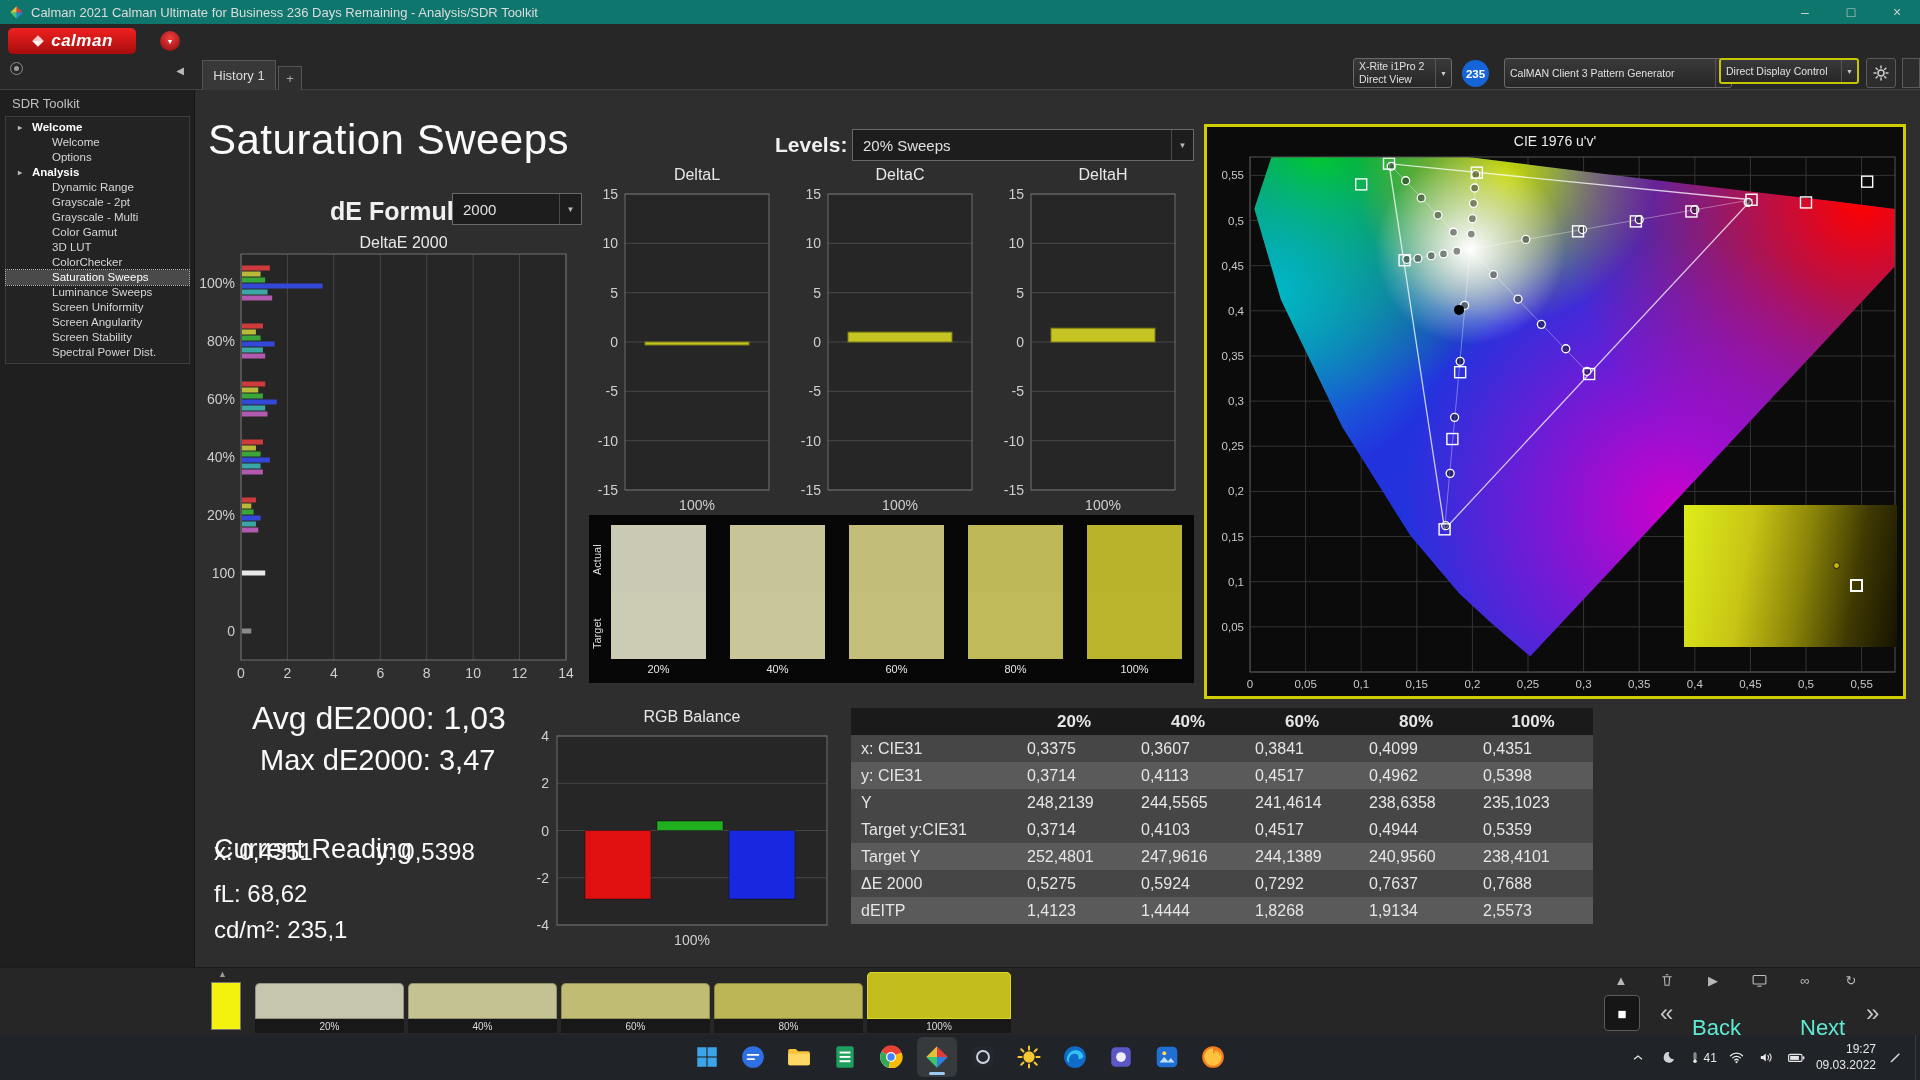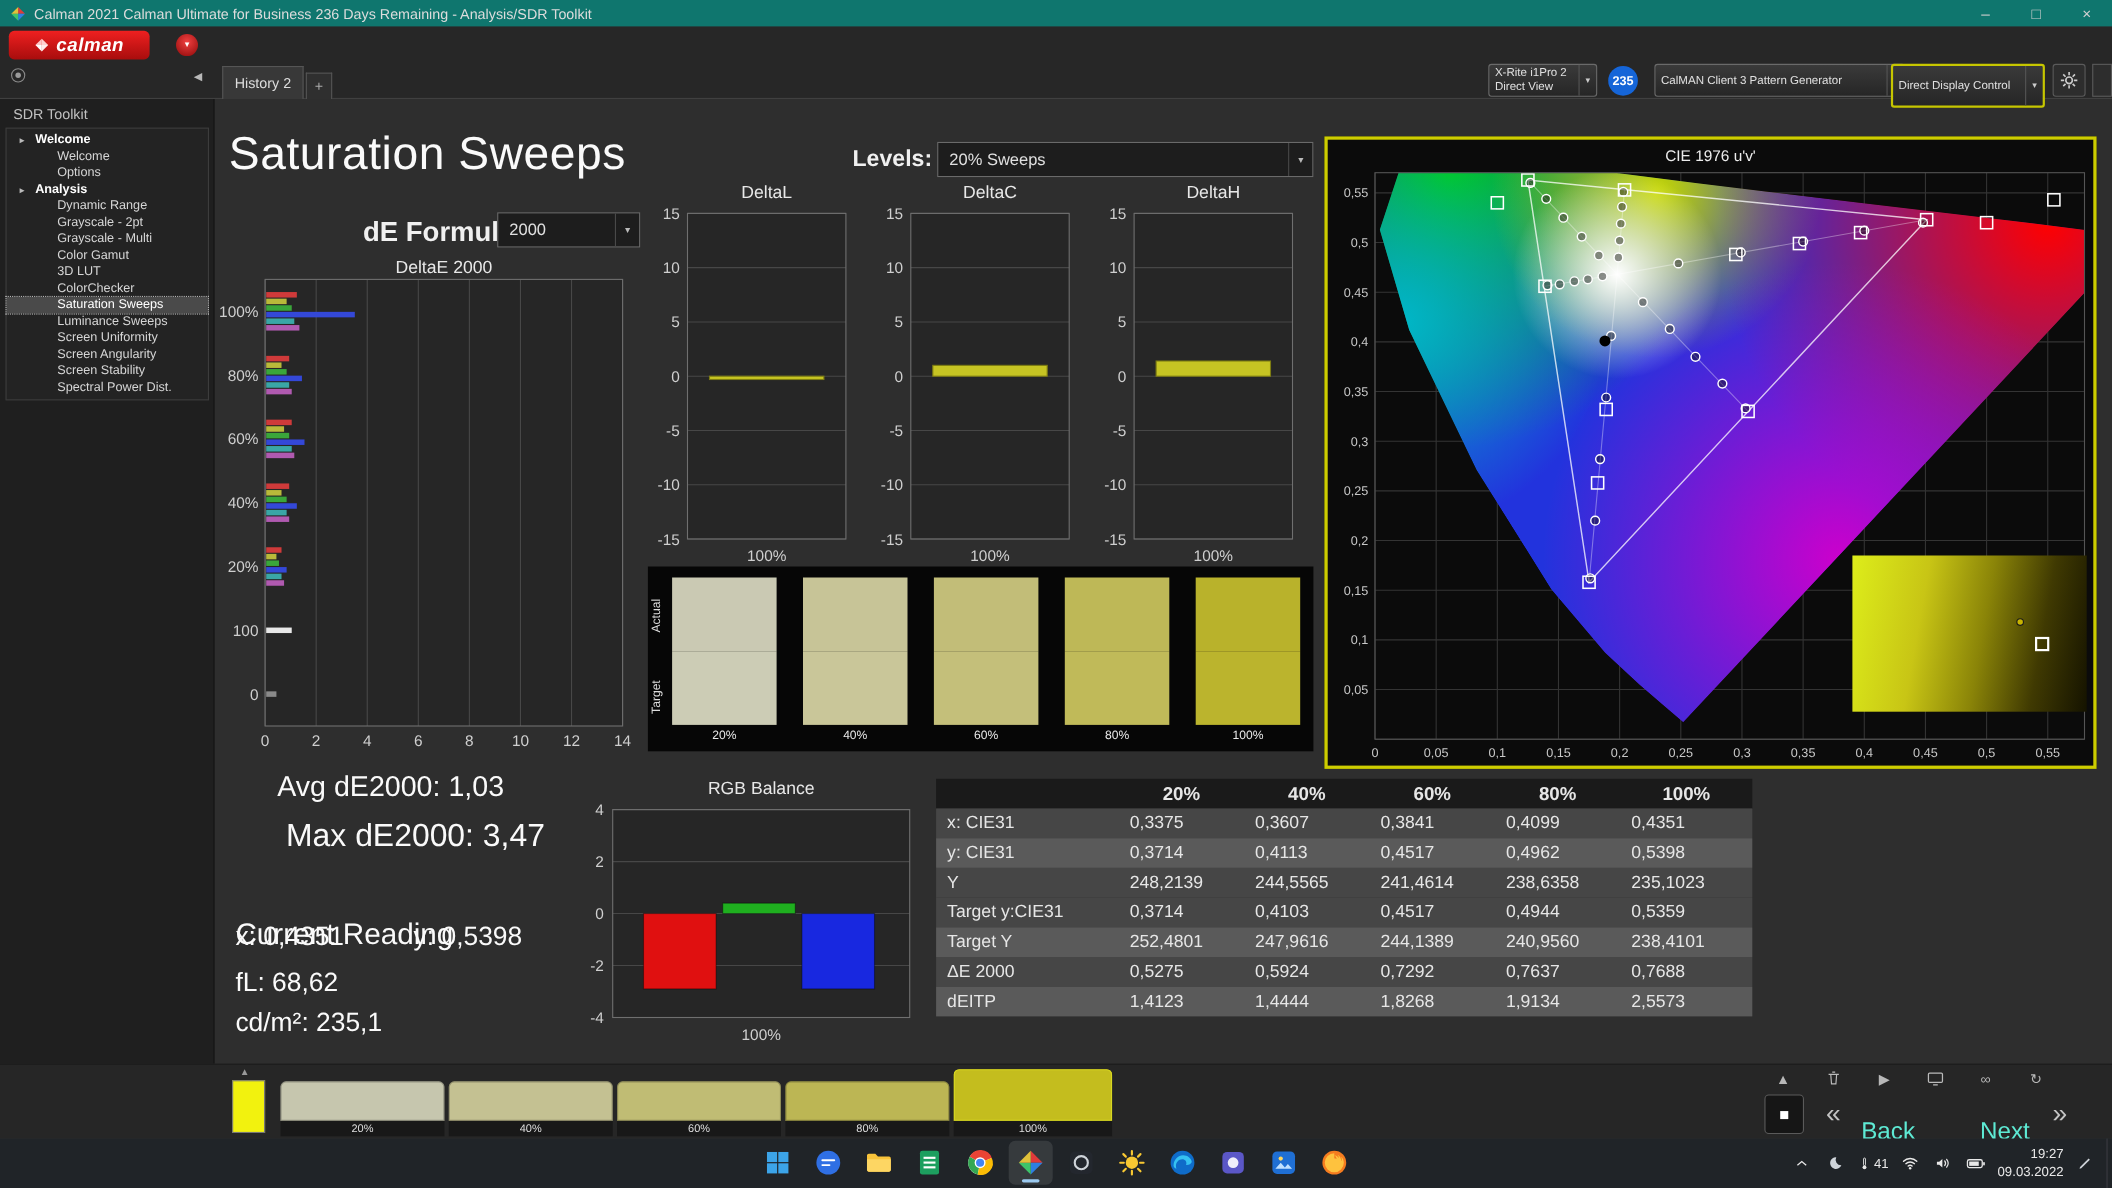--- a/index.html
+++ b/index.html
@@ -20,21 +20,21 @@
   .side-circle::after { content:''; position:absolute; left:3px; top:3px; width:5px; height:5px; border-radius:50%; background:#9a9a9a; }
   .side-collapse { position:absolute; left:170px; top:36px; width:20px; height:20px; display:flex; align-items:center; justify-content:center; font-size:10px; color:#b8b8b8; }
   .tab { position:absolute; top:36px; height:30px; background:#383838; border:1px solid #555; border-bottom:none; display:flex; align-items:center; justify-content:center; font-size:13px; color:#ddd; }
   #tab-history { left:202px; width:74px; }
   #tab-plus { left:278px; top:42px; width:24px; height:24px; background:#2f2f2f; color:#aaa; }
   .dev-btn { position:absolute; background:linear-gradient(180deg,#3a3a3a,#262626); border:1px solid #6a6a6a; border-radius:3px; display:flex; align-items:center; color:#e0e0e0; font-size:10.5px; }
   .dev-text { flex:1; padding:0 5px; line-height:1.2; white-space:nowrap; overflow:hidden; }
   .dev-arrow { width:16px; align-self:stretch; display:flex; align-items:center; justify-content:center; border-left:1px solid #555; font-size:7px; color:#ccc; }
   #dev-meter   { left:1353px; top:34px; width:99px;  height:30px; }
   #dev-pattern { left:1504px; top:34px; width:228px; height:30px; }
-  #dev-display { left:1719px; top:34px; width:140px; height:40px; border:2px solid #c6c600; }
+  #dev-display { left:1719px; top:34px; width:140px; height:26px; border:2px solid #c6c600; }
   .badge { position:absolute; left:1462px; top:36px; width:27px; height:27px; border-radius:50%; background:#1565d8; color:#fff; font-size:11.5px; font-weight:700; display:flex; align-items:center; justify-content:center; }
   .gear-btn { position:absolute; left:1866px; top:34px; width:30px; height:30px; background:#2d2d2d; border:1px solid #5a5a5a; border-radius:3px; display:flex; align-items:center; justify-content:center; }
   .edge-btn { position:absolute; left:1902px; top:34px; width:18px; height:30px; background:#2d2d2d; border:1px solid #5a5a5a; }
 
   
   .sidebar { position:absolute; left:0; top:90px; width:195px; height:877px; background:#1f1f1f; border-right:1px solid #151515; z-index:10; }
   .sb-title { position:absolute; left:12px; top:6px; font-size:13px; color:#c0c0c0; }
   .sb-tree { position:absolute; left:5px; top:26px; width:185px; border:1px solid #3c3c3c; background:#232323; padding:3px 0; }
   .sb-item { height:15px; line-height:15px; font-size:11.5px; color:#d6d6d6; white-space:nowrap; position:relative; padding-left:46px; }
   .sb-item.lvl1 { padding-left:26px; font-weight:700; color:#fff; }
@@ -81,21 +81,21 @@
   .cie-grid { stroke:#343434; stroke-width:1; }
   .cie-tick { fill:#c8c8c8; font-size:11.5px; }
   .cie-border { fill:none; stroke:#555; stroke-width:1; }
   .cie-preview { position:absolute; left:477px; top:378px; width:213px; height:142px;
     background:linear-gradient(100deg,#dded1a 0%,#c8c515 30%,#8a8408 55%,#403a02 78%,#151300 100%); }
   .pv-square { position:absolute; left:78%; top:52%; width:13px; height:13px; border:2px solid #fff; }
   .pv-dot { position:absolute; left:70%; top:40%; width:7px; height:7px; border:1.5px solid #1a1a1a; border-radius:50%; background:#c8b400; }
 
   
   .stat { position:absolute; color:#fafafa; white-space:nowrap; }
-  #stat-avg { left:252px; top:700px; font-size:26px; }
+  #stat-avg { left:252px; top:700px; font-size:32px; }
   #stat-max { left:260px; top:744px; font-size:29px; }
   #stat-cur { left:214px; top:792px; font-size:27px;margin-top:42px; }
   #stat-x  { left:214px; top:838px; font-size:24px; }
   #stat-y  { left:376px; top:838px; font-size:24px; }
   #stat-fl { left:214px; top:880px; font-size:24px; }
   #stat-cd { left:214px; top:916px; font-size:24px; }
 
   
   .results-table { position:absolute; left:851px; top:708px; width:742px; font-size:16px; }
   .rt-row { display:grid; grid-template-columns:166px 114px 114px 114px 114px 120px; height:27px; align-items:center; }
@@ -165,21 +165,21 @@
           <path d="M12 22 2 12 12 12Z" fill="#fff"></path>
           <path d="M2 12 12 2 12 12Z" fill="#ffc6c6"></path>
         </svg>
       <span>calman</span>
     </div>
     <div class="logo-arrow">
       <span>▼</span>
     </div>
     <div class="side-circle"></div>
     <div class="side-collapse">◀</div>
-    <div class="tab" id="tab-history">History 2</div>
+    <div class="tab" id="tab-history">History 1</div>
     <div class="tab" id="tab-plus">+</div>
 
     <div class="dev-btn" id="dev-meter">
       <div class="dev-text">
         <div>X-Rite i1Pro 2</div>
         <div>Direct View</div>
       </div>
       <div class="dev-arrow">▼</div>
     </div>
     <div class="badge">235</div>

